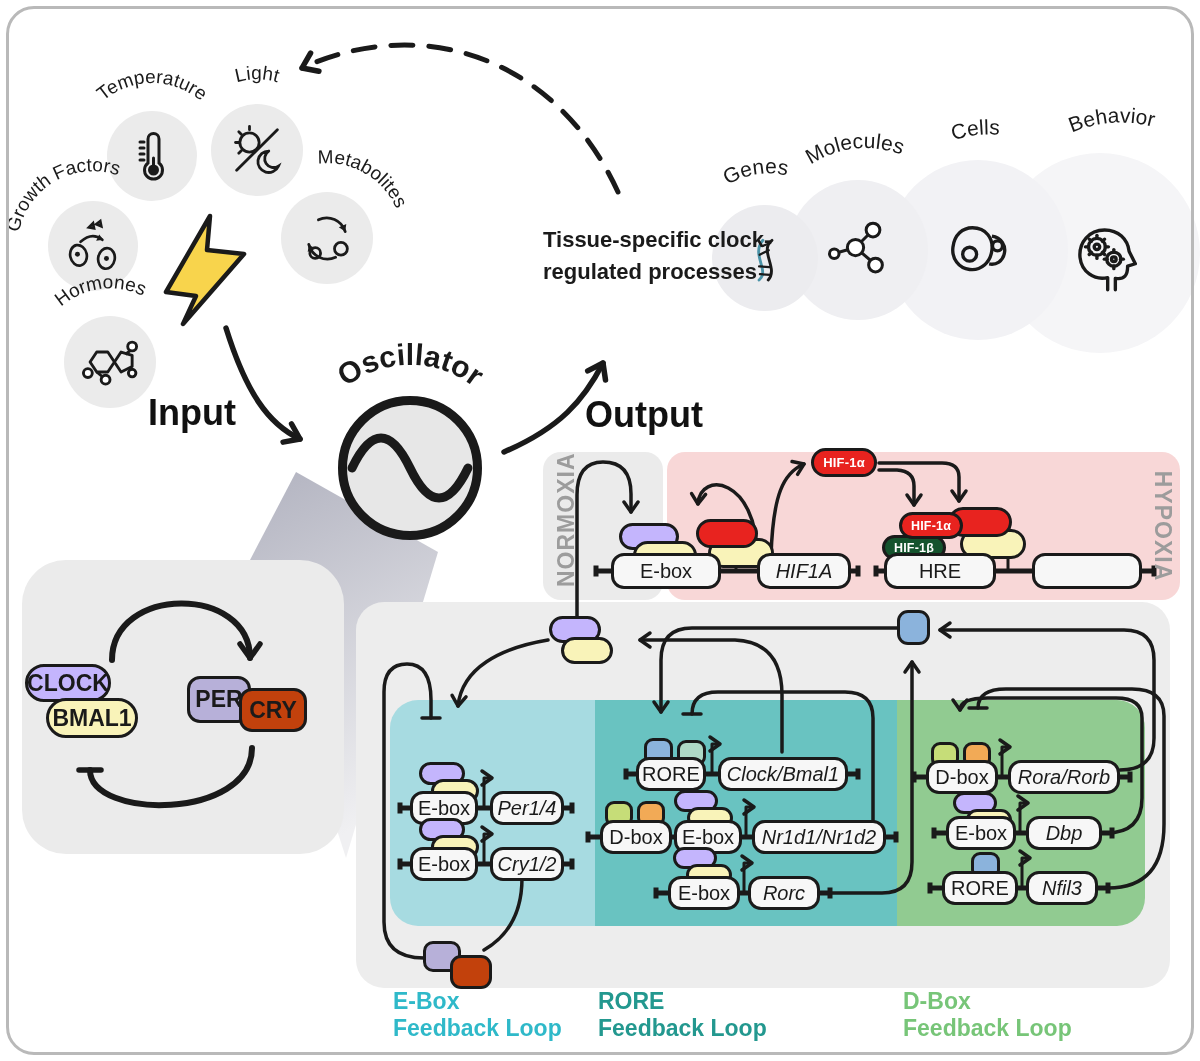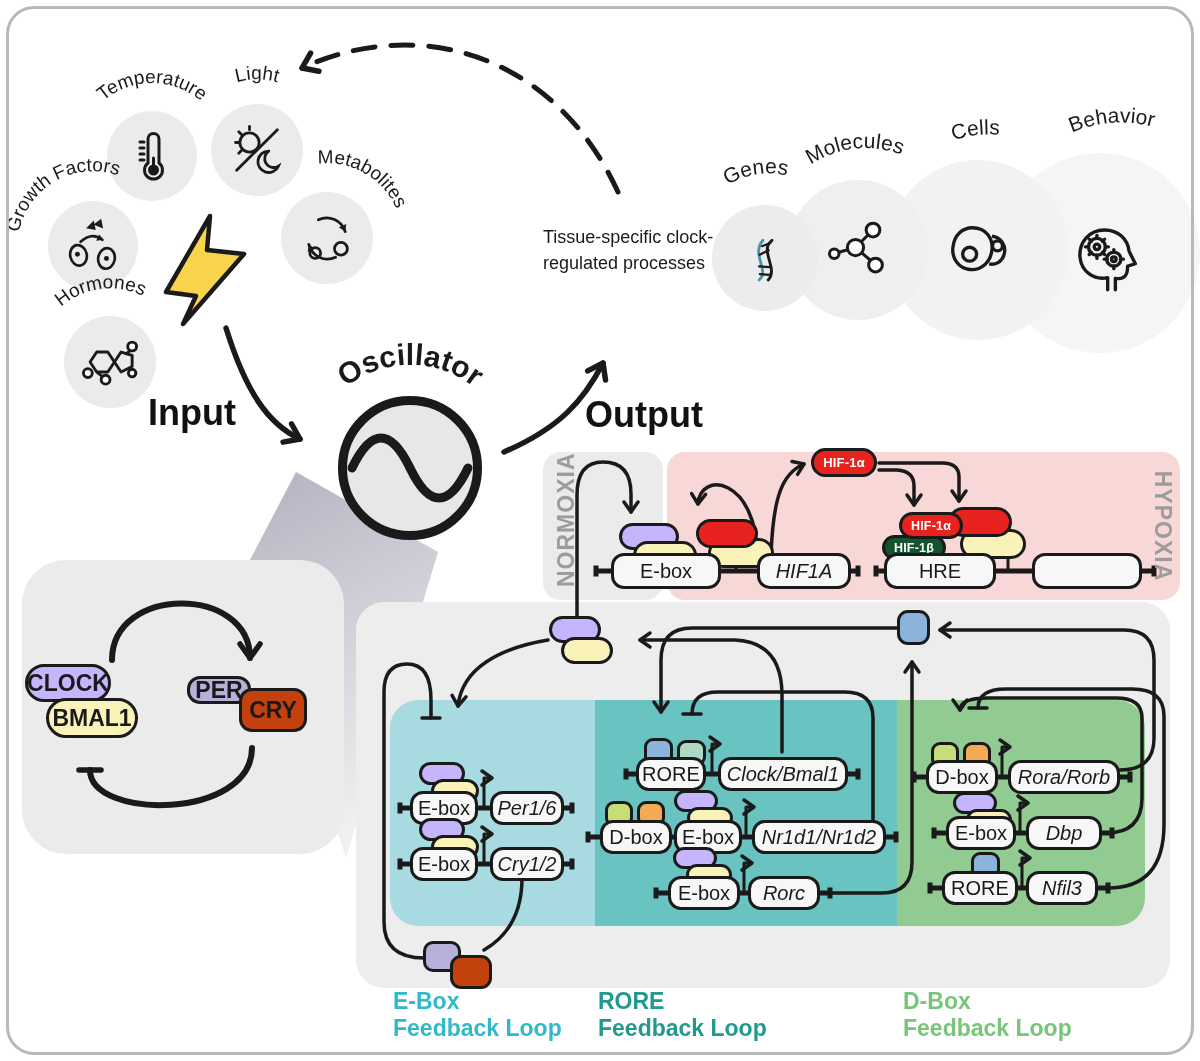--- a/index.html
+++ b/index.html
@@ -261,27 +261,27 @@
       <path d="M 1102,833 H 1106 Q 1142,833 1142,798 V 718 Q 1142,698 1116,698 H 988 Q 960,698 960,710" marker-end="url(#arr)"></path>
       <path d="M 1100,888 H 1108 Q 1164,888 1164,824 V 716 Q 1164,689 1132,689 H 1006 Q 978,689 978,708" marker-end="url(#tb)"></path>
       <path d="M 548,640 C 500,648 462,668 458,706" marker-end="url(#arr)"></path>
       <path d="M 424,958 Q 384,958 384,922 V 692 Q 384,664 407,664 Q 431,664 431,700 V 718" marker-end="url(#tb)"></path>
       <path d="M 522,878 Q 522,928 484,950"></path>
     </g>
   </svg>
 
   <div class="abs bigword" style="left:148px;top:392px;width:120px;">Input</div>
   <div class="abs bigword" style="left:584px;top:394px;width:120px;text-align:center">Output</div>
-  <div class="abs" style="left:543px;top:224px;width:240px;font-size:18px;font-weight:400;line-height:1.45">Tissue-specific clock-regulated processes</div>
+  <div class="abs" style="left:543px;top:224px;width:240px;font-size:22px;font-weight:700;line-height:1.45">Tissue-specific clock-regulated processes</div>
   <div class="abs vlabel" style="left:506px;top:514px;width:120px;height:26px;transform:rotate(-90deg)">NORMOXIA</div>
   <div class="abs vlabel" style="left:1104px;top:513px;width:118px;height:26px;transform:rotate(90deg)">HYPOXIA</div>
 
   <div class="abs pill c-pink proteinlabel" style="left:25px;top:664px;width:86px;height:38px;border-radius:19px">CLOCK</div>
   <div class="abs pill c-yellow proteinlabel" style="left:46px;top:698px;width:92px;height:40px;border-radius:20px">BMAL1</div>
-  <div class="abs pill c-per proteinlabel" style="left:187px;top:676px;width:64px;height:28px;border-radius:13px">PER</div>
+  <div class="abs pill c-per proteinlabel" style="left:187px;top:676px;width:64px;height:47px;border-radius:13px">PER</div>
   <div class="abs pill c-cry proteinlabel" style="left:239px;top:688px;width:68px;height:44px;border-radius:13px">CRY</div>
 
   <div class="abs pill c-pink" style="left:619px;top:523px;width:60px;height:27px;border-radius:14px"></div>
   <div class="abs pill c-yellow" style="left:633px;top:541px;width:64px;height:29px;border-radius:15px"></div>
   <div class="abs pill c-yellow" style="left:708px;top:538px;width:66px;height:30px;border-radius:15px"></div>
   <div class="abs pill c-red" style="left:696px;top:519px;width:62px;height:29px;border-radius:15px"></div>
   <div class="abs elbox" style="left:611px;top:553px;width:110px;height:36px">E-box</div>
   <div class="abs elbox genebox" style="left:757px;top:553px;width:94px;height:36px">HIF1A</div>
 
   <div class="abs pill c-red wtext" style="left:811px;top:448px;width:66px;height:29px;border-radius:15px;font-size:13px">HIF-1α</div>
@@ -294,21 +294,21 @@
 
   <div class="abs pill c-pink" style="left:549px;top:616px;width:52px;height:27px;border-radius:14px"></div>
   <div class="abs pill c-yellow" style="left:561px;top:637px;width:52px;height:27px;border-radius:14px"></div>
   <div class="abs pill c-blue" style="left:897px;top:610px;width:33px;height:35px;border-radius:11px"></div>
   <div class="abs pill c-per" style="left:423px;top:941px;width:38px;height:31px;border-radius:10px"></div>
   <div class="abs pill c-cry" style="left:450px;top:955px;width:42px;height:34px;border-radius:11px"></div>
 
   <div class="abs pill c-pink" style="left:419px;top:762px;width:46px;height:23px;border-radius:12px"></div>
   <div class="abs pill c-yellow" style="left:431px;top:779px;width:48px;height:24px;border-radius:12px"></div>
   <div class="abs elbox" style="left:410px;top:791px;width:68px;height:34px">E-box</div>
-  <div class="abs elbox genebox" style="left:490px;top:791px;width:74px;height:34px">Per1/6</div>
+  <div class="abs elbox genebox" style="left:490px;top:791px;width:74px;height:34px">Per1/4</div>
   <div class="abs pill c-pink" style="left:419px;top:818px;width:46px;height:23px;border-radius:12px"></div>
   <div class="abs pill c-yellow" style="left:431px;top:835px;width:48px;height:24px;border-radius:12px"></div>
   <div class="abs elbox" style="left:410px;top:847px;width:68px;height:34px">E-box</div>
   <div class="abs elbox genebox" style="left:490px;top:847px;width:74px;height:34px">Cry1/2</div>
 
   <div class="abs pill c-blue" style="left:644px;top:738px;width:29px;height:28px;border-radius:9px"></div>
   <div class="abs pill c-ltgreen" style="left:677px;top:740px;width:29px;height:26px;border-radius:9px"></div>
   <div class="abs elbox" style="left:636px;top:757px;width:70px;height:34px">RORE</div>
   <div class="abs elbox genebox" style="left:718px;top:757px;width:130px;height:34px">Clock/Bmal1</div>
 

